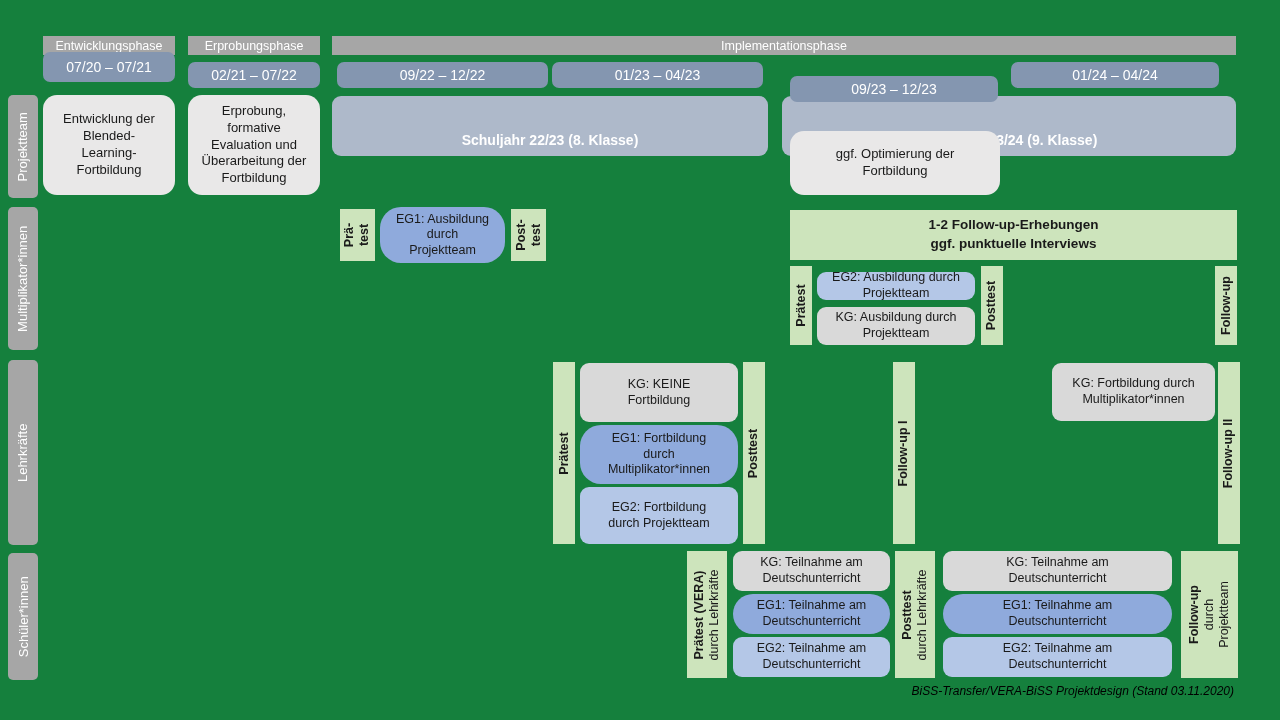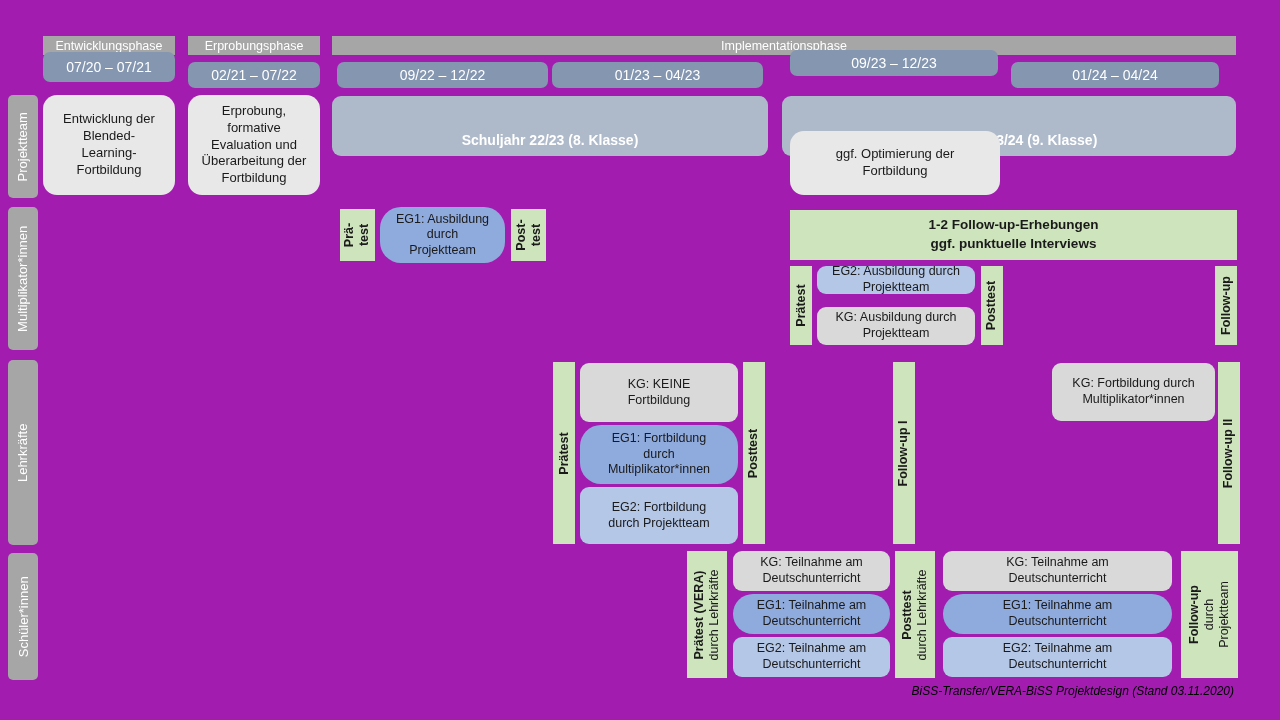--- a/index.html
+++ b/index.html
@@ -1,17 +1,17 @@
 <!DOCTYPE html>
 <html lang="de"><head>
 <meta charset="utf-8">
 <style>
   html,body { margin:0; padding:0; background:#ffffff; }
   #canvas {
-    position:relative; width:1280px; height:720px; background:#a21caf;
+    position:relative; width:1280px; height:720px; background:#15803d;
     font-family:"Liberation Sans", sans-serif; color:#1a1a1a; overflow:hidden;
   }
   .abs { position:absolute; box-sizing:border-box; }
   .flexc { display:flex; align-items:center; justify-content:center; text-align:center; }
   .phasebar { background:#a6a6a6; color:#ffffff; font-size:12.5px; }
   .sjbar { background:#aeb9ca; border-radius:9px; color:#ffffff; font-weight:bold;
            font-size:14px; align-items:flex-end; padding-bottom:8px;margin-top:34px; }
   .datebar { background:#8496b0; border-radius:7px; color:#ffffff; font-size:14px; }
   .rowlabel { background:#a6a6a6; border-radius:5px; color:#ffffff; font-size:13px; }
   .pbox  { background:#e9e8e8; border-radius:14px; font-size:13px; line-height:1.3; }
@@ -39,21 +39,21 @@
   <div class="abs flexc phasebar" style="left:188px;top:36px;width:132px;height:19px">Erprobungsphase</div>
   <div class="abs flexc phasebar" style="left:332px;top:36px;width:904px;height:19px">Implementationsphase</div>
 
   <div class="abs flexc sjbar" style="left:332px;top:62px;width:436px;height:60px">Schuljahr 22/23 (8. Klasse)</div>
   <div class="abs flexc sjbar" style="left:782px;top:62px;width:454px;height:60px">Schuljahr 23/24 (9. Klasse)</div>
 
   <div class="abs flexc datebar" style="left:43px;top:52px;width:132px;height:30px">07/20 – 07/21</div>
   <div class="abs flexc datebar" style="left:188px;top:62px;width:132px;height:26px">02/21 – 07/22</div>
   <div class="abs flexc datebar" style="left:337px;top:62px;width:211px;height:26px">09/22 – 12/22</div>
   <div class="abs flexc datebar" style="left:552px;top:62px;width:211px;height:26px">01/23 – 04/23</div>
-  <div class="abs flexc datebar" style="left:790px;top:50px;width:208px;height:26px">09/23 – 12/23</div>
+  <div class="abs flexc datebar" style="left:790px;top:76px;width:208px;height:26px">09/23 – 12/23</div>
   <div class="abs flexc datebar" style="left:1011px;top:62px;width:208px;height:26px">01/24 – 04/24</div>
 
   <div class="abs flexc rowlabel" style="left:8px;top:95px;width:30px;height:103px">
     <span class="rot">Projektteam</span>
   </div>
   <div class="abs flexc rowlabel" style="left:8px;top:207px;width:30px;height:143px">
     <span class="rot">Multiplikator*innen</span>
   </div>
   <div class="abs flexc rowlabel" style="left:8px;top:360px;width:30px;height:185px">
     <span class="rot">Lehrkräfte</span>
@@ -87,21 +87,21 @@
       <div>test</div>
     </div>
   </div>
   <div class="abs flexc greenbar" style="left:790px;top:210px;width:447px;height:50px">
     <div>1-2 Follow-up-Erhebungen</div>
     <div>ggf. punktuelle Interviews</div>
   </div>
   <div class="abs flexc greenv" style="left:790px;top:266px;width:22px;height:79px">
     <span class="rot">Prätest</span>
   </div>
-  <div class="abs flexc blue2" style="left:817px;top:266px;width:158px;height:28px">
+  <div class="abs flexc blue2" style="left:817px;top:272px;width:158px;height:28px">
     <span class="mw140">EG2: Ausbildung durch Projektteam</span>
   </div>
   <div class="abs flexc graybox" style="left:817px;top:307px;width:158px;height:38px">
     <span class="mw140">KG: Ausbildung durch Projektteam</span>
   </div>
   <div class="abs flexc greenv" style="left:981px;top:266px;width:22px;height:79px">
     <span class="rot">Posttest</span>
   </div>
   <div class="abs flexc greenv" style="left:1215px;top:266px;width:22px;height:79px">
     <span class="rot">Follow-up</span>

